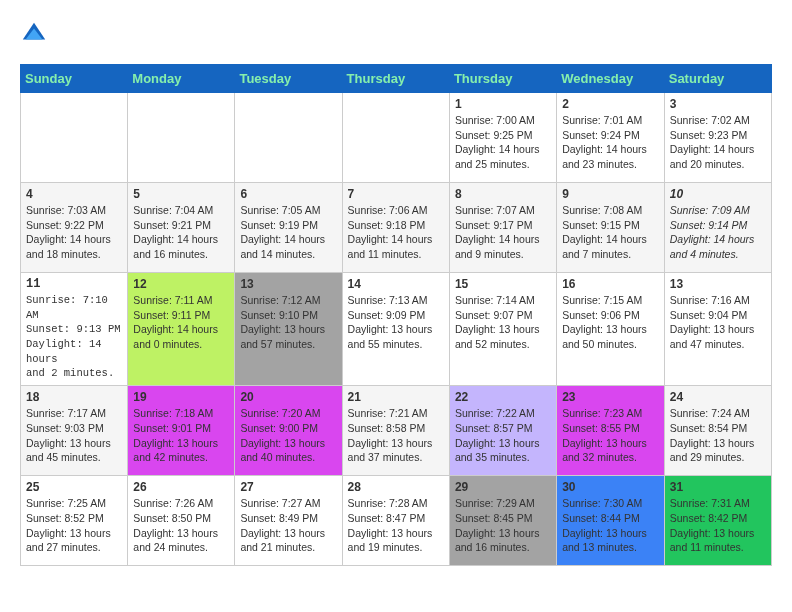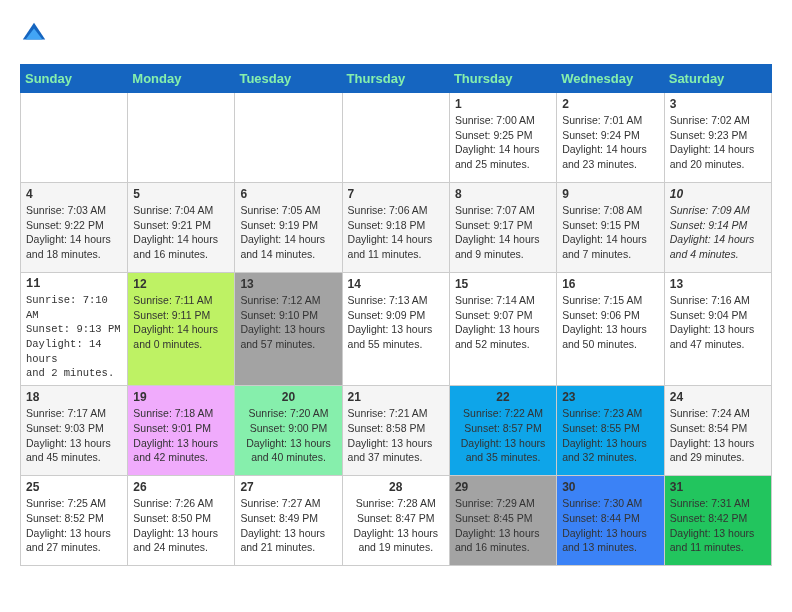--- a/index.html
+++ b/index.html
@@ -202,37 +202,37 @@
         <td style="background-color: rgb(255, 255, 255);">
           <span class="cell-date">13</span>
           <div class="cell-info">Sunrise: 7:16 AM<br>Sunset: 9:04 PM<br>Daylight: 13 hours<br>and 47 minutes.</div>
         </td>
       </tr>
       <tr>
         <td style="background-color: rgb(245, 245, 245);">
           <span class="cell-date">18</span>
           <div class="cell-info">Sunrise: 7:17 AM<br>Sunset: 9:03 PM<br>Daylight: 13 hours<br>and 45 minutes.</div>
         </td>
-        <td style="background-color: #f0abfc;">
+        <td style="background-color: #d946ef;">
           <span class="cell-date">19</span>
           <div class="cell-info">Sunrise: 7:18 AM<br>Sunset: 9:01 PM<br>Daylight: 13 hours<br>and 42 minutes.</div>
         </td>
-        <td style="background-color: #86efac; text-align: center;">
+        <td style="background-color: #d946ef;">
           <span class="cell-date">20</span>
           <div class="cell-info">Sunrise: 7:20 AM<br>Sunset: 9:00 PM<br>Daylight: 13 hours<br>and 40 minutes.</div>
         </td>
         <td style="background-color: rgb(245, 245, 245);">
           <span class="cell-date">21</span>
           <div class="cell-info">Sunrise: 7:21 AM<br>Sunset: 8:58 PM<br>Daylight: 13 hours<br>and 37 minutes.</div>
         </td>
-        <td style="background-color: #0ea5e9; text-align: center;">
+        <td style="background-color: #c4b5fd;">
           <span class="cell-date">22</span>
           <div class="cell-info">Sunrise: 7:22 AM<br>Sunset: 8:57 PM<br>Daylight: 13 hours<br>and 35 minutes.</div>
         </td>
-        <td style="background-color: #0ea5e9;">
+        <td style="background-color: #d946ef;">
           <span class="cell-date">23</span>
           <div class="cell-info">Sunrise: 7:23 AM<br>Sunset: 8:55 PM<br>Daylight: 13 hours<br>and 32 minutes.</div>
         </td>
         <td style="background-color: rgb(245, 245, 245);">
           <span class="cell-date">24</span>
           <div class="cell-info">Sunrise: 7:24 AM<br>Sunset: 8:54 PM<br>Daylight: 13 hours<br>and 29 minutes.</div>
         </td>
       </tr>
       <tr>
         <td style="background-color: rgb(255, 255, 255);">
@@ -240,21 +240,21 @@
           <div class="cell-info">Sunrise: 7:25 AM<br>Sunset: 8:52 PM<br>Daylight: 13 hours<br>and 27 minutes.</div>
         </td>
         <td style="background-color: rgb(255, 255, 255);">
           <span class="cell-date">26</span>
           <div class="cell-info">Sunrise: 7:26 AM<br>Sunset: 8:50 PM<br>Daylight: 13 hours<br>and 24 minutes.</div>
         </td>
         <td style="background-color: rgb(255, 255, 255);">
           <span class="cell-date">27</span>
           <div class="cell-info">Sunrise: 7:27 AM<br>Sunset: 8:49 PM<br>Daylight: 13 hours<br>and 21 minutes.</div>
         </td>
-        <td style="background-color: rgb(255, 255, 255); text-align: center;">
+        <td style="background-color: rgb(255, 255, 255);">
           <span class="cell-date">28</span>
           <div class="cell-info">Sunrise: 7:28 AM<br>Sunset: 8:47 PM<br>Daylight: 13 hours<br>and 19 minutes.</div>
         </td>
         <td style="background-color: #a3a3a3;">
           <span class="cell-date">29</span>
           <div class="cell-info">Sunrise: 7:29 AM<br>Sunset: 8:45 PM<br>Daylight: 13 hours<br>and 16 minutes.</div>
         </td>
         <td style="background-color: #3b82f6;">
           <span class="cell-date">30</span>
           <div class="cell-info">Sunrise: 7:30 AM<br>Sunset: 8:44 PM<br>Daylight: 13 hours<br>and 13 minutes.</div>

